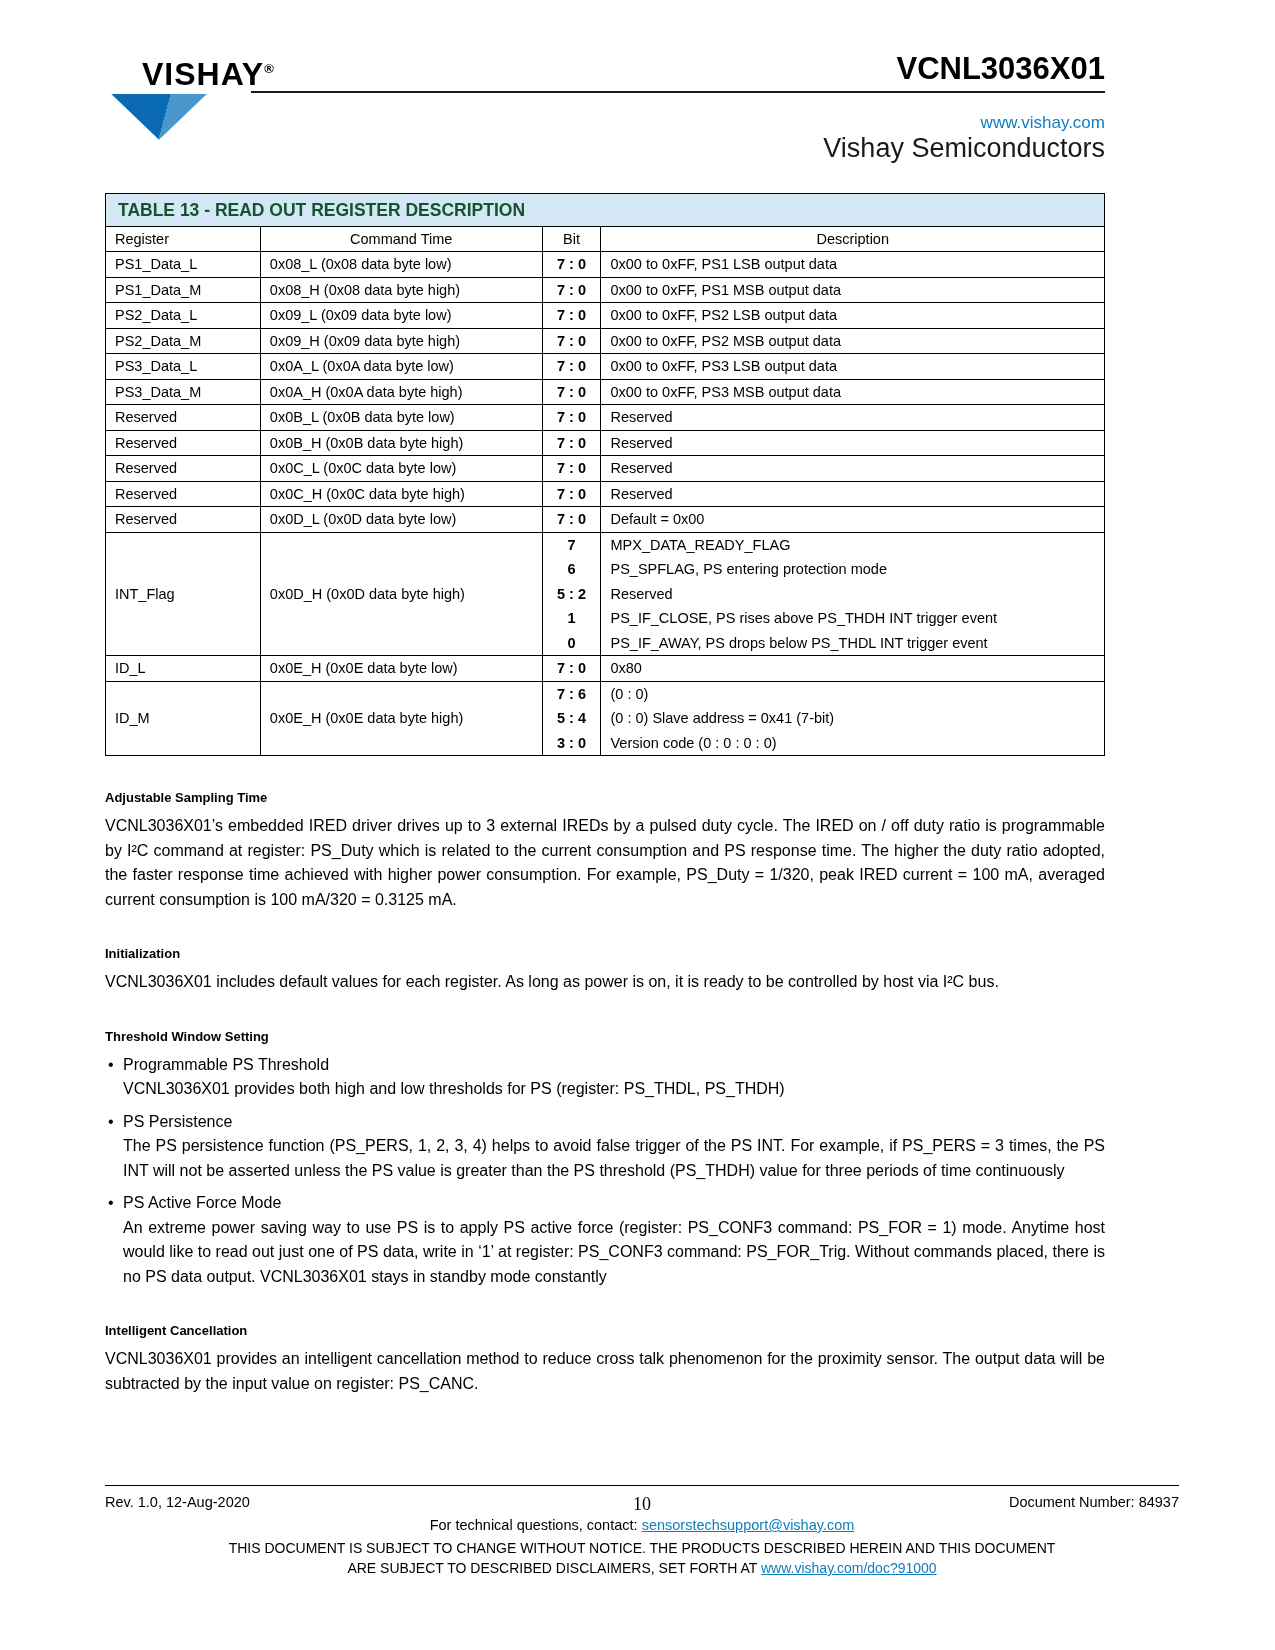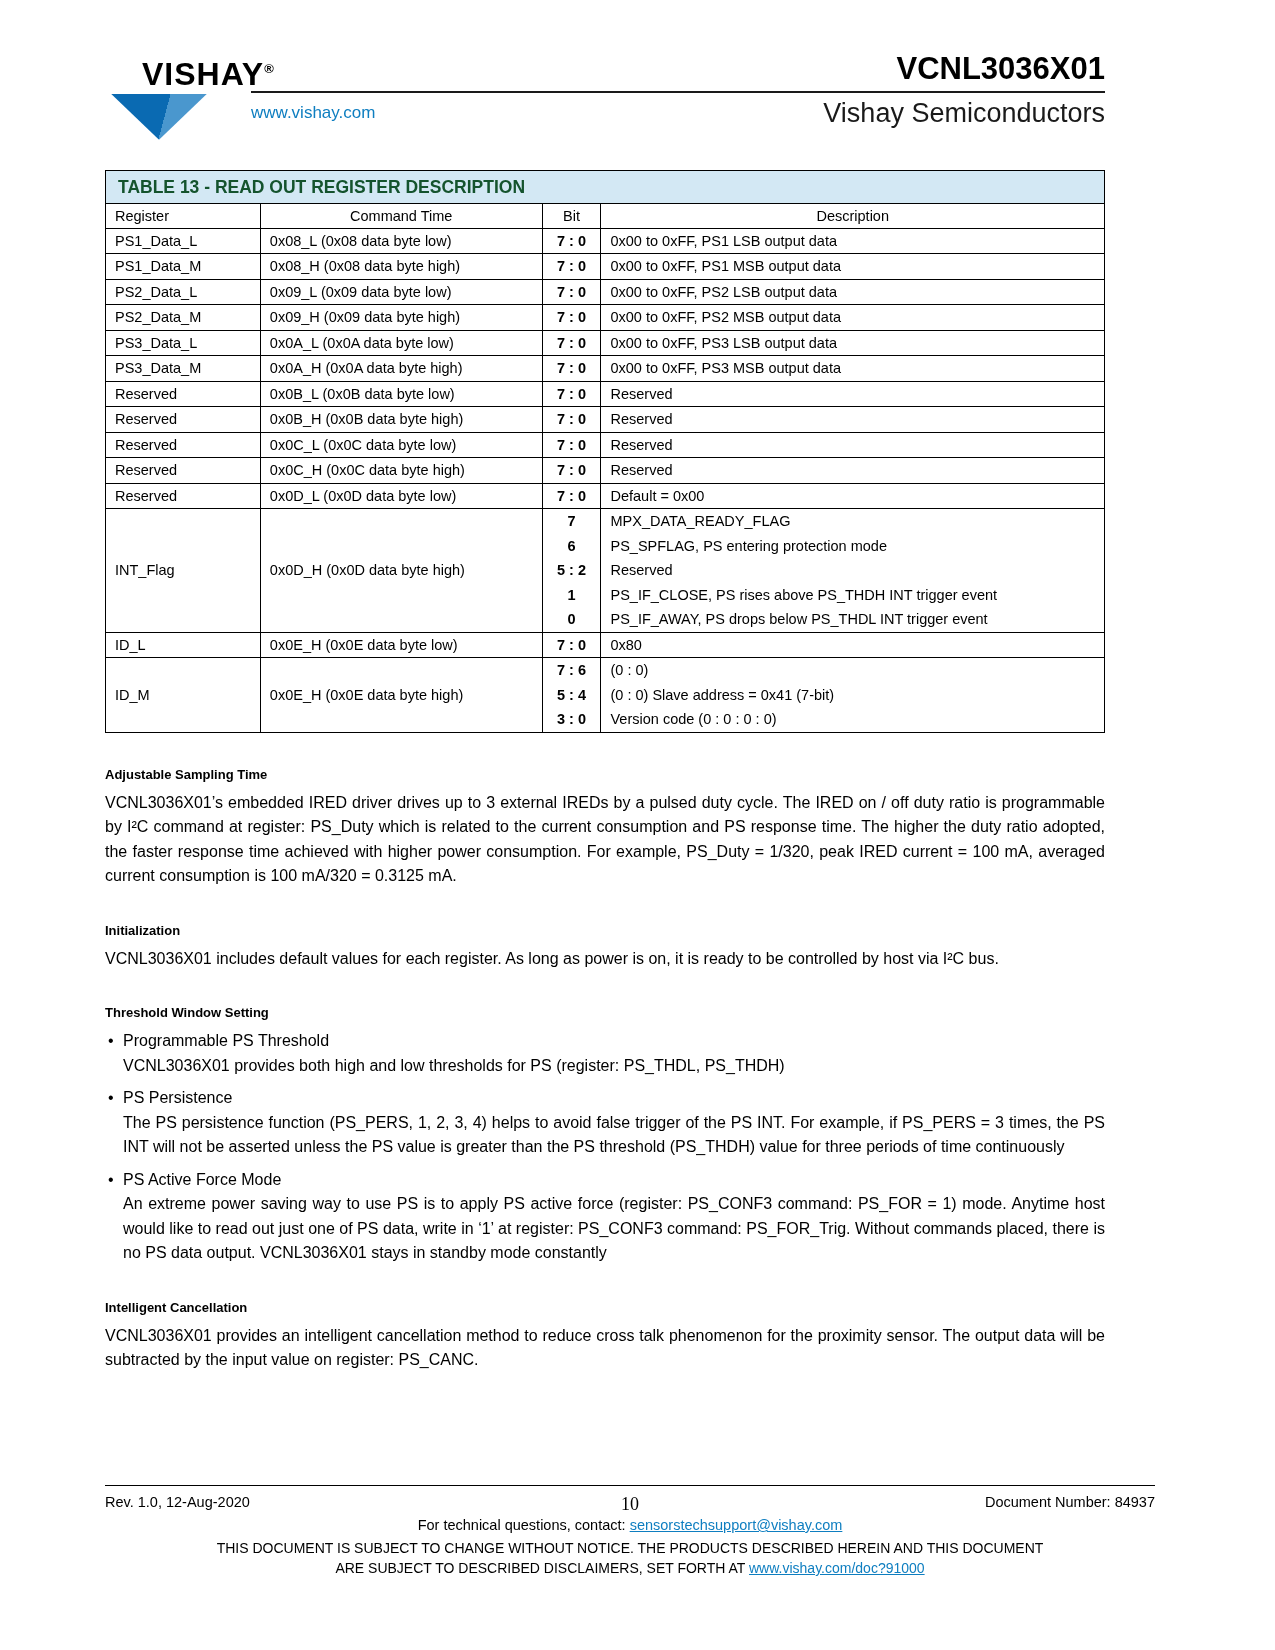--- a/index.html
+++ b/index.html
@@ -19,21 +19,21 @@
   .logo-text { font-size:32px; font-weight:bold; letter-spacing:1px; line-height:34px; white-space:nowrap;margin-left:37px; }
   .logo-text .reg { font-size:13px; vertical-align:super; }
   .logo-tri {
     width:96px; height:46px; margin:3px 0 0 6px;
     background:linear-gradient(105deg, var(--vishay-blue,#0a6ab2) 55%, #4a97ce 55%);
     clip-path:polygon(0 0, 100% 0, 50% 100%);
   }
   .header-right { flex:1; }
   .hr-top { display:flex; justify-content:flex-end; padding-bottom:5px; border-bottom:2px solid #1a1a1a; }
   .part-number { font-size:31px; font-weight:bold; line-height:34px; }
-  .hr-bottom { display:flex; justify-content:space-between; align-items:center; padding-top:5px; }
+  .hr-bottom { display:flex; justify-content:space-between; align-items:flex-end; padding-top:20px;flex-direction:column; }
   .website { color:var(--link-blue,#0e7ec0); font-size:17px; text-decoration:none; }
   .division { font-size:27px; color:#1a1a1a; line-height:30px; }
 
   
   .table-wrap { margin-top:30px; }
   .table-title {
     background:var(--table-title-bg,#d3e8f4);
     border:1px solid #000; border-bottom:none;
     font-weight:bold; font-size:17.5px; color:#14532d;
     padding:6px 12px 5px;
@@ -52,21 +52,21 @@
   
   .sections { margin-top:4px; }
   .sections h3 { font-size:13px; margin:34px 0 9px; }
   p.body-text { font-size:16px; line-height:24.5px; text-align:justify; margin:0 0 6px; }
   .bullet { margin:2px 0 8px; }
   .bullet-label { position:relative; padding-left:18px; font-size:16px; line-height:24.5px; }
   .bullet-label::before { content:"\2022"; position:absolute; left:3px; }
   .bullet-body { padding-left:18px; margin-top:2px; }
 
   
-  .footer { position:absolute; left:105px; right:120px; bottom:72px; font-size:14.5px; }
+  .footer { position:absolute; left:105px; right:96px; bottom:72px; font-size:14.5px; }
   .footer-top { border-top:1px solid #000; padding-top:6px; display:flex; justify-content:space-between; position:relative; line-height:20px; }
   .page-num { position:absolute; left:50%; transform:translateX(-50%); top:8px; font-size:18px;font-family:Liberation Serif, serif; }
   .contact { text-align:center; margin-top:3px; line-height:20px; }
   .disclaimer { text-align:center; margin-top:3px; font-size:14px; line-height:20px; }
   a.link { color:var(--link-blue,#0e7ec0); text-decoration:underline; }
 </style>
 </head>
 <body>
 
 <div class="page">

